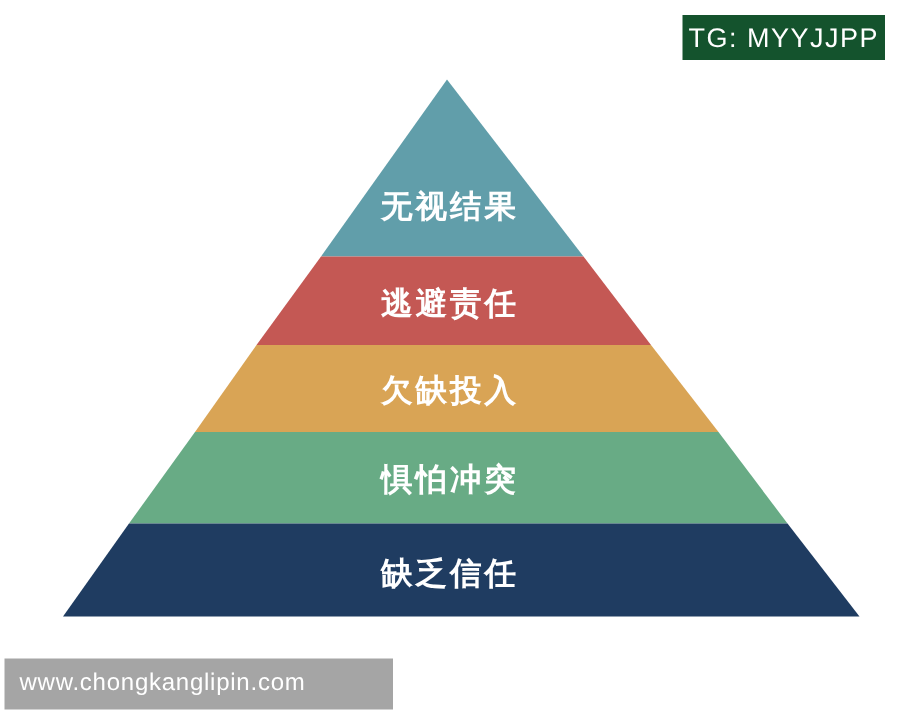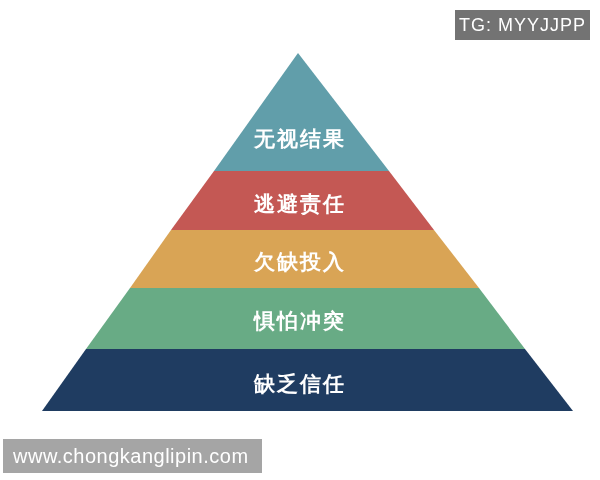--- a/index.html
+++ b/index.html
@@ -43,30 +43,30 @@
     font-size: 18px;
     letter-spacing: 1px;
   }
   .badge-bottom {
     left: 3px;
     top: 439px;
     width: 259px;
     height: 34px;
     justify-content: flex-start;
     padding-left: 10px;
-    font-size: 20px;
+    font-size: 16px;
     letter-spacing: 0.5px;
   }
 </style>
 </head>
 <body>
 
 <div class="page">
 
-  <div class="badge badge-top" style="background-color: #737373;">
+  <div class="badge badge-top" style="background-color: #14532d;">
     <span style="color: rgb(255, 255, 255);">TG: MYYJJPP</span>
   </div>
 
   <svg class="pyramid-svg" width="600" height="480" viewBox="0 0 600 480">
     <polygon points="298,53 389,171 214,171" fill="#619eaa"></polygon>
     <polygon points="214,171 389,171 434,230 171,230" fill="#c45854"></polygon>
     <polygon points="171,230 434,230 479,288 130,288" fill="#d9a455"></polygon>
     <polygon points="130,288 479,288 525,349 86,349" fill="#68ab85"></polygon>
     <polygon points="86,349 525,349 573,411 42,411" fill="#1f3c61"></polygon>
 

